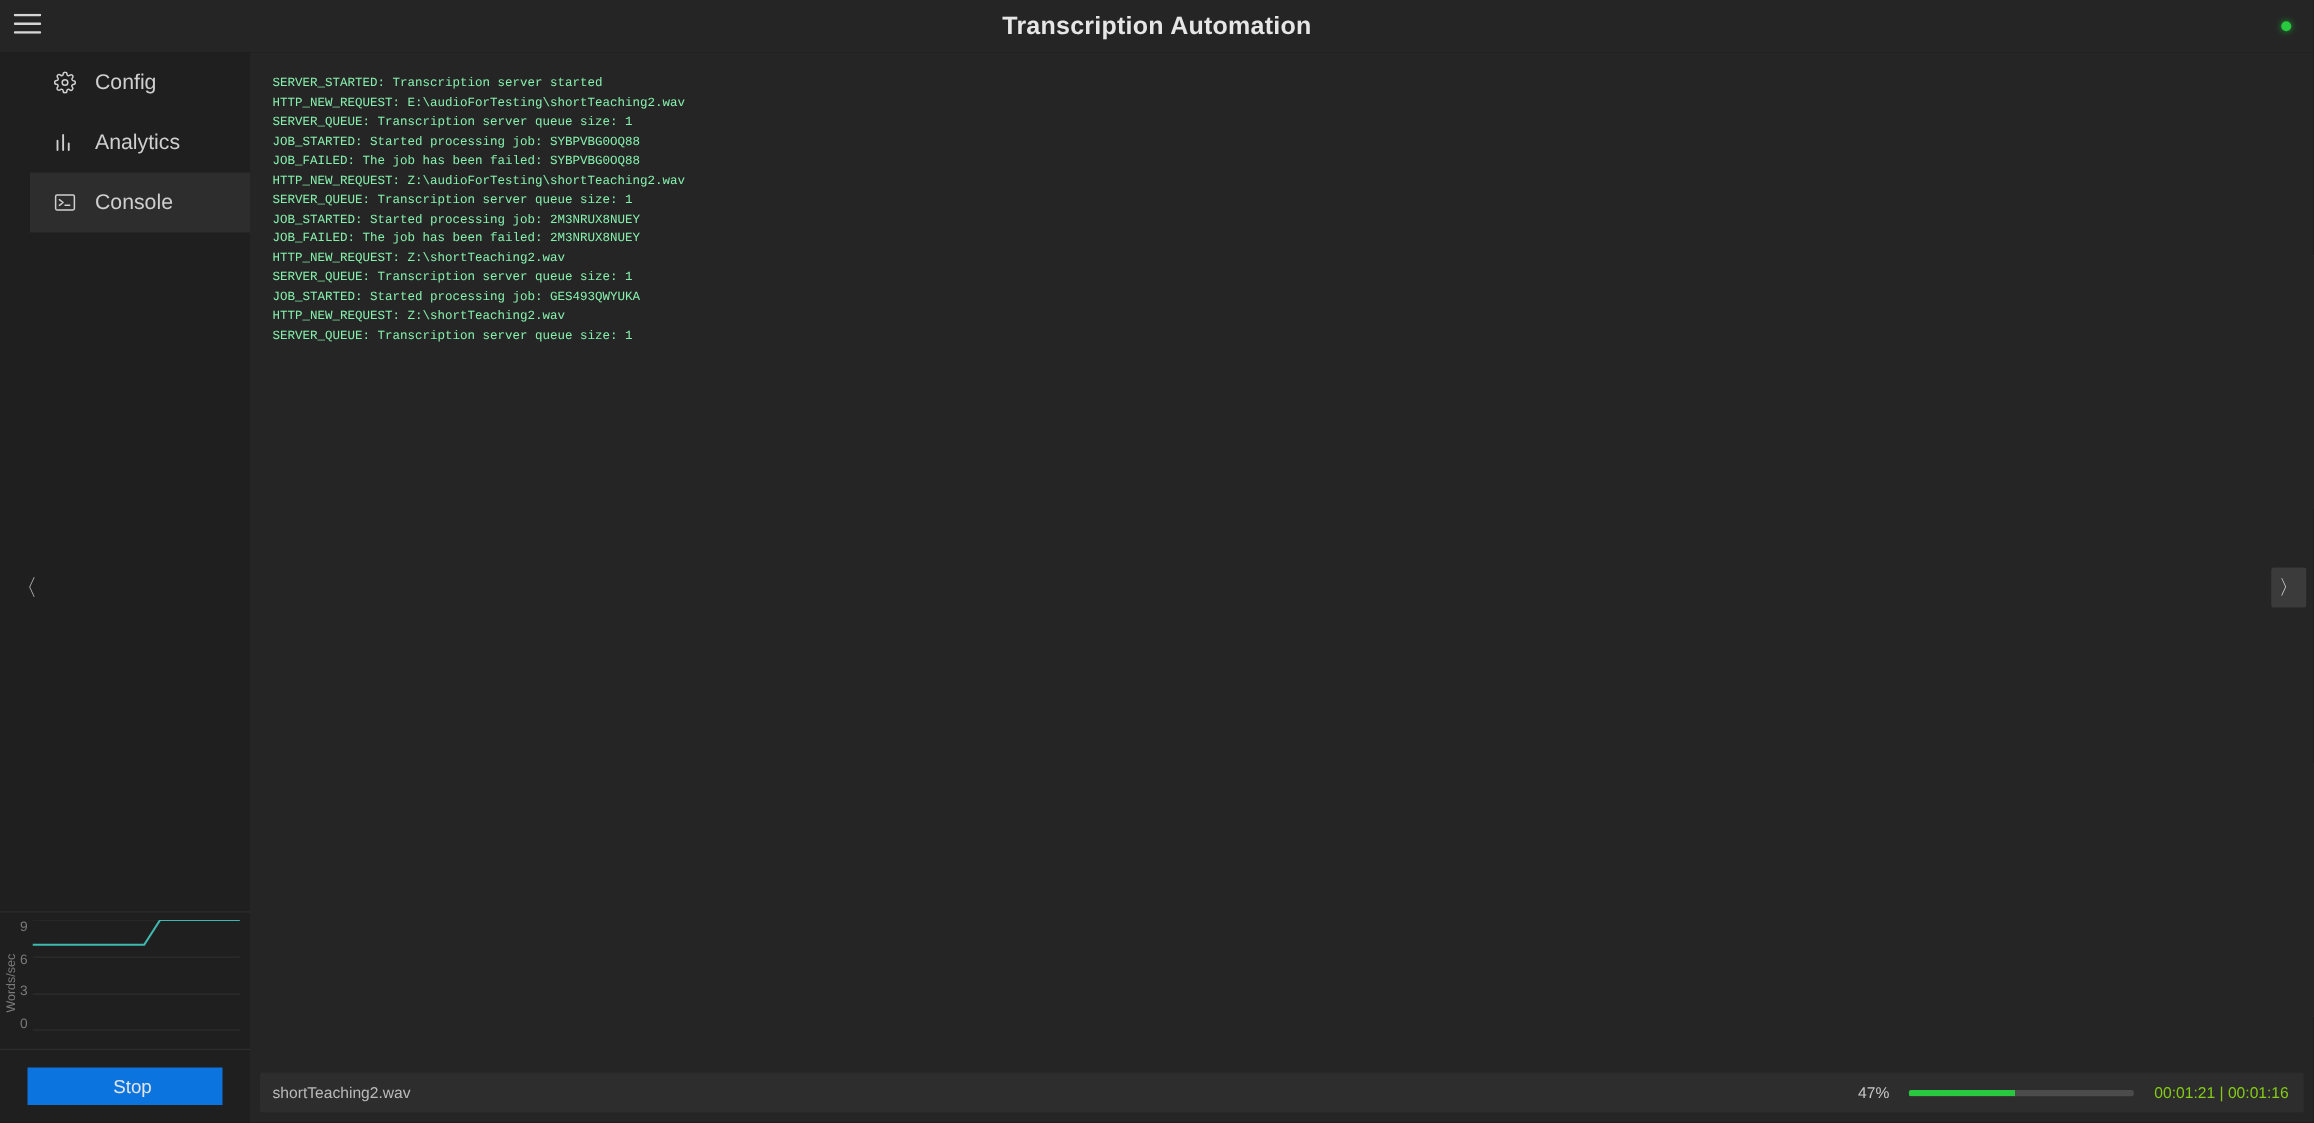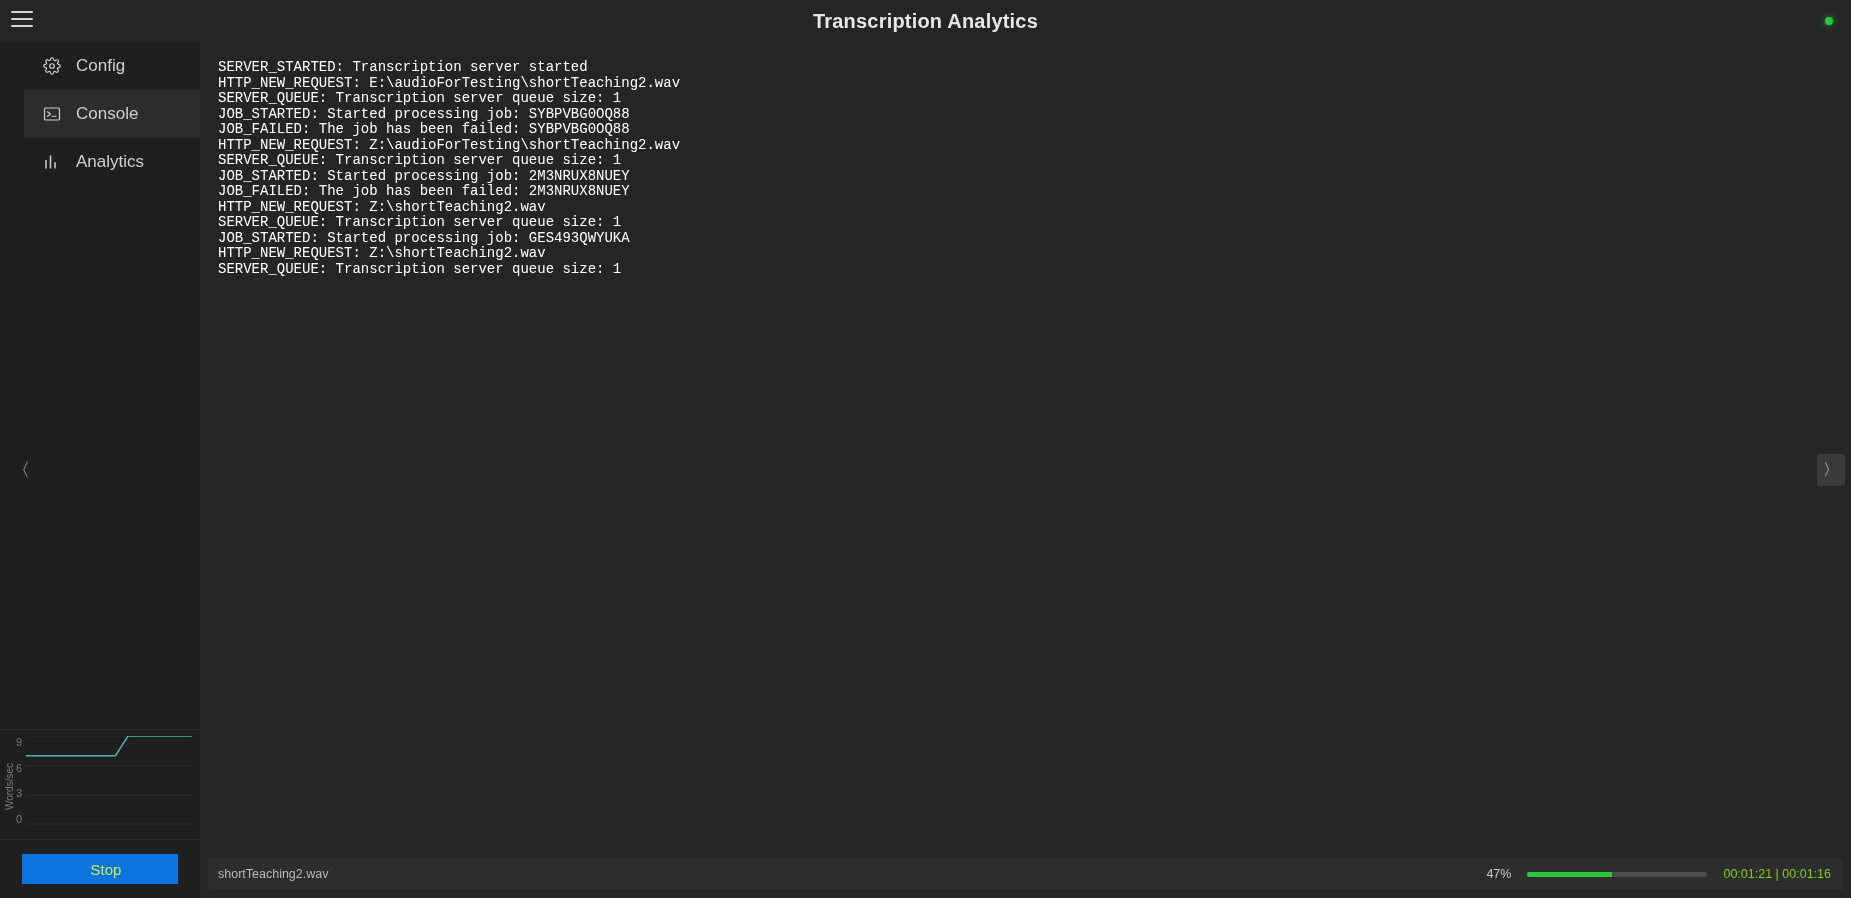--- a/index.html
+++ b/index.html
@@ -148,44 +148,44 @@
   
   .sidebar-footer{
     height:58px;
     border-top:1px solid #2e2e2e;
     display:flex;
     align-items:center;
     justify-content:center;
   }
   .stop-btn{
     background:var(--accent);
-    color:#bef264;
+    color:#e5e5e5;
     border:none;
     width:156px;
     height:30px;
     font-size:15px;
     cursor:pointer;
     padding-left:18px;
   }
   
   .main{
     flex:1;
     display:flex;
     flex-direction:column;
     background:var(--bg2);
     position:relative;
     overflow:hidden;
   }
   .console-output{
     flex:1;
     padding:18px 8px 8px 18px;
     font-family:Consolas,"Courier New",monospace;
-    font-size:14px;
+    font-size:10px;
     line-height:15.5px;
-    color:#ffffff;
+    color:#86efac;
     white-space:pre;
     overflow:auto;
     letter-spacing:0;
   }
   .main-right-handle{
     position:absolute;
     right:6px;
     top:50%;
     transform:translateY(-50%);
     width:28px;height:32px;
@@ -248,60 +248,60 @@
 <div class="header-bar">
   <div class="hamburger">
     <span>
       <svg width="22" height="16" viewBox="0 0 22 16" fill="none" stroke-width="2" stroke-linecap="round">
         <line x1="1" y1="1" x2="21" y2="1"></line>
         <line x1="1" y1="8" x2="21" y2="8"></line>
         <line x1="1" y1="15" x2="21" y2="15"></line>
       </svg>
     </span>
   </div>
-  <div class="header-title">Transcription Analytics</div>
+  <div class="header-title">Transcription Automation</div>
   <div class="status-dot"></div>
 </div>
 
 <div class="body">
 
   <div class="sidebar">
 
     <div class="nav">
 
       <div class="nav-item">
         <span class="nav-icon">
           <svg width="18" height="18" viewBox="0 0 24 24" fill="none" stroke-width="1.6">
             <circle cx="12" cy="12" r="3"></circle>
             <path d="M19.4 15a1.7 1.7 0 0 0 .34 1.87l.06.06a2 2 0 1 1-2.83 2.83l-.06-.06a1.7 1.7 0 0 0-1.87-.34 1.7 1.7 0 0 0-1.03 1.56V21a2 2 0 1 1-4 0v-.09a1.7 1.7 0 0 0-1.11-1.56 1.7 1.7 0 0 0-1.87.34l-.06.06a2 2 0 1 1-2.83-2.83l.06-.06a1.7 1.7 0 0 0 .34-1.87 1.7 1.7 0 0 0-1.56-1.03H3a2 2 0 1 1 0-4h.09a1.7 1.7 0 0 0 1.56-1.11 1.7 1.7 0 0 0-.34-1.87l-.06-.06a2 2 0 1 1 2.83-2.83l.06.06a1.7 1.7 0 0 0 1.87.34h.08A1.7 1.7 0 0 0 10.12 3.1V3a2 2 0 1 1 4 0v.09a1.7 1.7 0 0 0 1.03 1.56 1.7 1.7 0 0 0 1.87-.34l.06-.06a2 2 0 1 1 2.83 2.83l-.06.06a1.7 1.7 0 0 0-.34 1.87v.08a1.7 1.7 0 0 0 1.56 1.03H21a2 2 0 1 1 0 4h-.09a1.7 1.7 0 0 0-1.56 1.03z"></path>
           </svg>
         </span>
         <span>Config</span>
+      </div>
+
+      <div class="nav-item">
+        <span class="nav-icon">
+          <svg width="18" height="18" viewBox="0 0 24 24" fill="none" stroke-width="2" stroke-linecap="round">
+            <line x1="4" y1="20" x2="4" y2="10"></line>
+            <line x1="10" y1="20" x2="10" y2="4"></line>
+            <line x1="16" y1="20" x2="16" y2="13"></line>
+          </svg>
+        </span>
+        <span>Analytics</span>
       </div>
 
       <div class="nav-item active">
         <span class="nav-icon">
           <svg width="18" height="18" viewBox="0 0 24 24" fill="none" stroke-width="1.6" stroke-linejoin="round" stroke-linecap="round">
             <rect x="2" y="4" width="20" height="16" rx="1.5"></rect>
             <polyline points="6 9 10 12 6 15"></polyline>
             <line x1="12" y1="15" x2="17" y2="15"></line>
           </svg>
         </span>
         <span>Console</span>
-      </div>
-
-      <div class="nav-item">
-        <span class="nav-icon">
-          <svg width="18" height="18" viewBox="0 0 24 24" fill="none" stroke-width="2" stroke-linecap="round">
-            <line x1="4" y1="20" x2="4" y2="10"></line>
-            <line x1="10" y1="20" x2="10" y2="4"></line>
-            <line x1="16" y1="20" x2="16" y2="13"></line>
-          </svg>
-        </span>
-        <span>Analytics</span>
       </div>
     </div>
 
     <div class="collapse-btn collapse-left">
       <span>〈</span>
     </div>
 
     <div class="mini-chart">
       <div class="chart-ylabel">
         <span>Words/sec</span>

